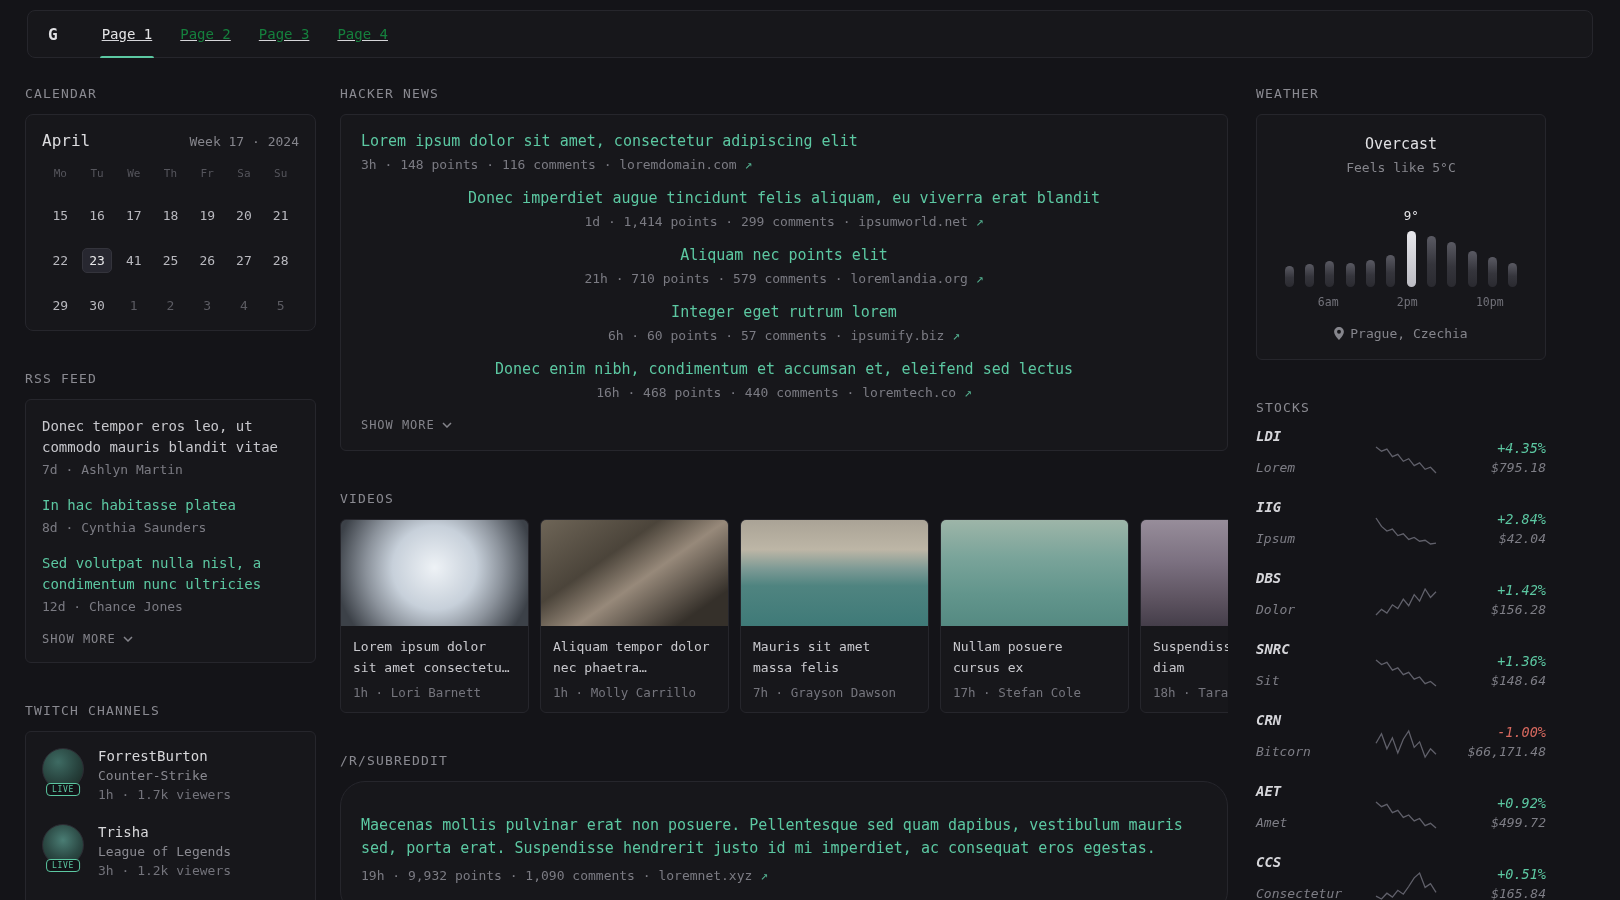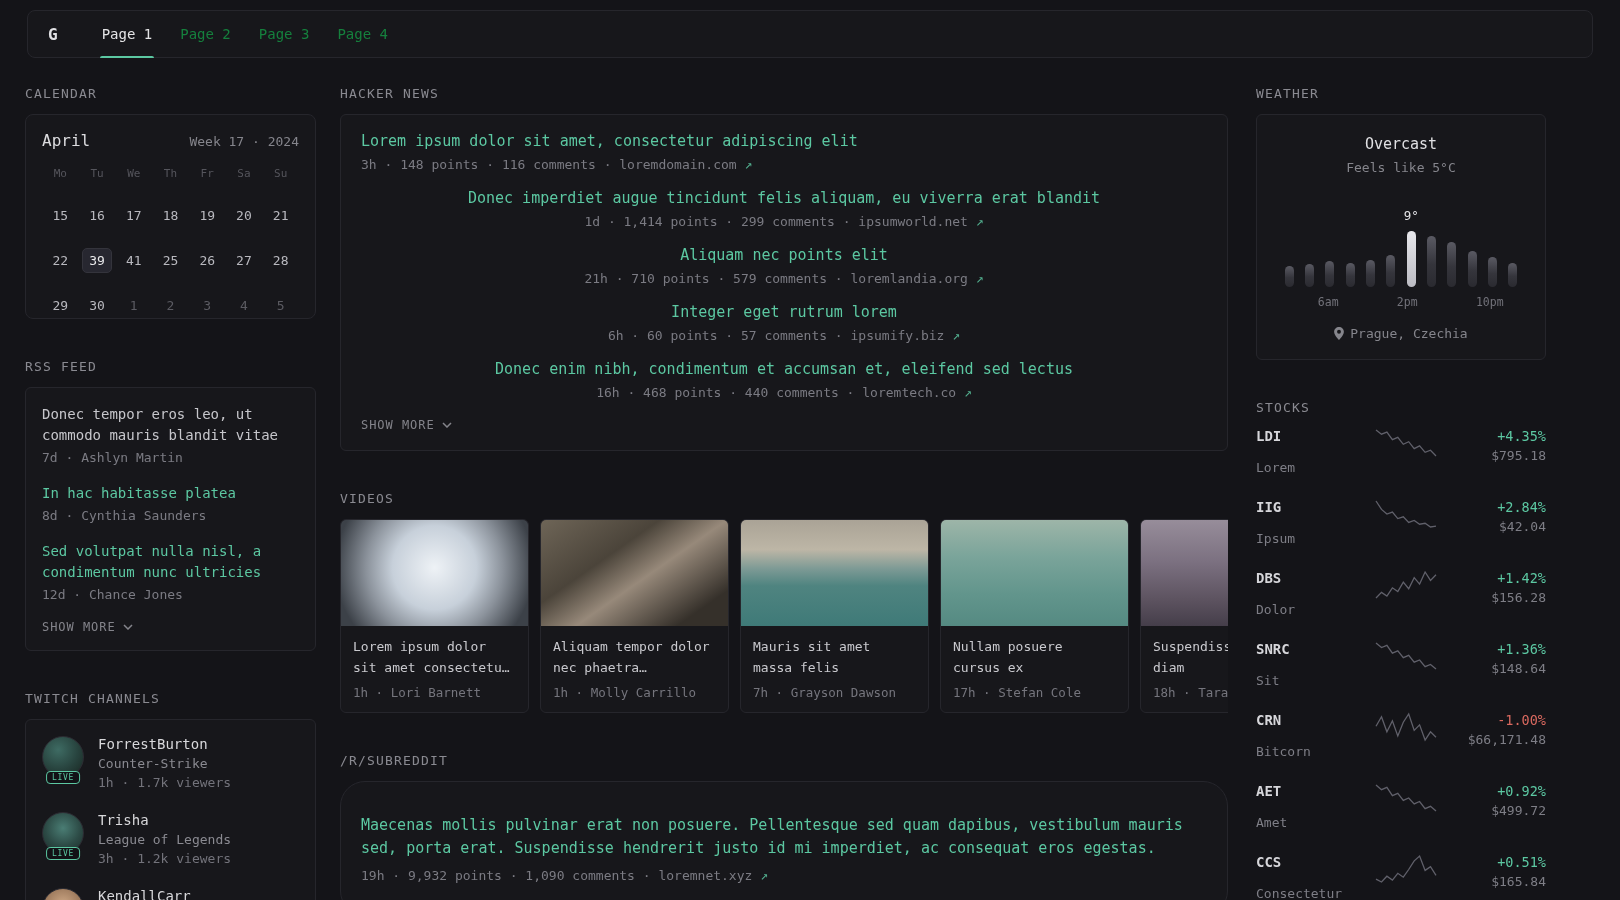--- a/index.html
+++ b/index.html
@@ -8,35 +8,35 @@
     background:#141418; color:#d5d5d9;
     font-family:"DejaVu Sans Mono","Liberation Mono",monospace;
   }
   
   .topbar {
     margin:10px 27px 0; height:48px;
     border:1px solid #26262c; border-radius:8px; background:#17171b;
     display:flex; align-items:stretch; padding:0 20px;
   }
   .logo { display:flex; align-items:center; font-weight:bold; font-size:16px; color:#e2e2e5; margin-right:30px; cursor:pointer; }
-  .tabs { display:flex; }
+  .tabs { display:flex;text-decoration:underline; }
   .tab { display:flex; align-items:center; padding:0 14px; font-size:14px; color:#15803d; position:relative; cursor:pointer; }
   .tab.active { color:#e4e4e6; }
   .tab.active::after { content:''; position:absolute; left:12px; right:12px; bottom:-1px; height:2px; background:#5cc8a2; border-radius:2px 2px 0 0; }
   
   .columns { display:flex; padding-left:25px; margin-top:28px; }
   .col-left  { flex:0 0 291px; width:291px; margin-right:24px; }
   .col-mid   { flex:0 0 888px; width:888px; margin-right:28px; }
   .col-right { flex:0 0 290px; width:290px; }
   .widget { margin-bottom:40px; }
   .w-h { font-size:13px; font-weight:normal; color:#8a8a91; letter-spacing:0.09em; margin-bottom:13px; }
   .card { border:1px solid #26262c; border-radius:6px; background:#17171b; }
   .show-more { margin-top:18px; font-size:12px; letter-spacing:0.08em; color:#84848b; display:flex; align-items:center; gap:7px; cursor:pointer; }
   
-  .cal-card { padding:16px 16px 0;border-radius:8px; }
+  .cal-card { padding:16px 16px 12px;border-radius:8px; }
   .cal-top { display:flex; justify-content:space-between; align-items:baseline; }
   .cal-month { font-size:16px; color:#dcdcdf; }
   .cal-meta { font-size:13px; color:#85858c; }
   .cal-grid { display:grid; grid-template-columns:repeat(7,1fr); row-gap:20px; margin-top:14px; text-align:center; }
   .cal-dow { font-size:11px; color:#55555c; padding:3px 0; }
   .cal-day { font-size:13px; color:#b9b9bf; width:30px; margin:0 auto; padding:5px 0; border-radius:5px; cursor:pointer; }
   .cal-day.muted { color:#5b5b62; }
   .cal-day.selected { background:#272730; color:#e8e8ea; border:1px solid #34343c; padding:4px 0; }
   
   .rss-card { padding:16px; }
@@ -86,21 +86,21 @@
   .wx-feels { font-size:13px; color:#85858c; margin-top:7px; }
   .wx-chart { display:grid; grid-template-columns:repeat(12,1fr); align-items:end; height:80px; margin:32px 6px 0; }
   .wx-slot { position:relative; display:flex; justify-content:center; align-items:flex-end; height:100%; }
   .wbar { width:9px; border-radius:5px; background:linear-gradient(180deg,#5a5a63 0%,#35353c 55%,#2a2a30 100%); }
   .wbar.hi { background:linear-gradient(180deg,#e8e8ec 0%,#bbbbc2 100%); }
   .wtemp { position:absolute; left:50%; transform:translateX(-50%); font-size:12.5px; color:#e4e4e7; white-space:nowrap; }
   .wx-times { display:grid; grid-template-columns:repeat(12,1fr); margin:8px 6px 0; }
   .wx-time { font-size:11.5px; color:#72727a; white-space:nowrap; }
   .wx-loc { margin-top:17px; font-size:13px; color:#85858c; display:flex; align-items:center; justify-content:center; gap:6px; }
   
-  .stock-row { display:flex; align-items:flex-start; cursor:pointer; }
+  .stock-row { display:flex; align-items:flex-end; cursor:pointer;font-style:italic; }
   .stock-row + .stock-row { margin-top:24px; }
   .s-left { flex:1 1 auto; min-width:0; }
   .s-ticker { font-size:14px; font-weight:bold; color:#d6d6da; }
   .s-name { font-size:13px; color:#7e7e86; margin-top:16px; }
   .s-spark { flex:0 0 64px; margin-right:16px; display:flex; align-items:center; }
   .s-right { flex:0 0 92px; text-align:right; }
   .s-change { font-size:13.5px; }
   .s-change.up { color:#5cc8a2; }
   .s-change.down { color:#d9695f; }
   .s-price { font-size:13px; color:#7e7e86; margin-top:4px; }
@@ -140,21 +140,21 @@
               <div class="cal-dow">Sa</div>
               <div class="cal-dow">Su</div>
               <div class="cal-day">15</div>
               <div class="cal-day">16</div>
               <div class="cal-day">17</div>
               <div class="cal-day">18</div>
               <div class="cal-day">19</div>
               <div class="cal-day">20</div>
               <div class="cal-day">21</div>
               <div class="cal-day">22</div>
-              <div class="cal-day selected">39</div>
+              <div class="cal-day selected">23</div>
               <div class="cal-day">41</div>
               <div class="cal-day">25</div>
               <div class="cal-day">26</div>
               <div class="cal-day">27</div>
               <div class="cal-day">28</div>
               <div class="cal-day">29</div>
               <div class="cal-day">30</div>
               <div class="cal-day muted">1</div>
               <div class="cal-day muted">2</div>
               <div class="cal-day muted">3</div>

